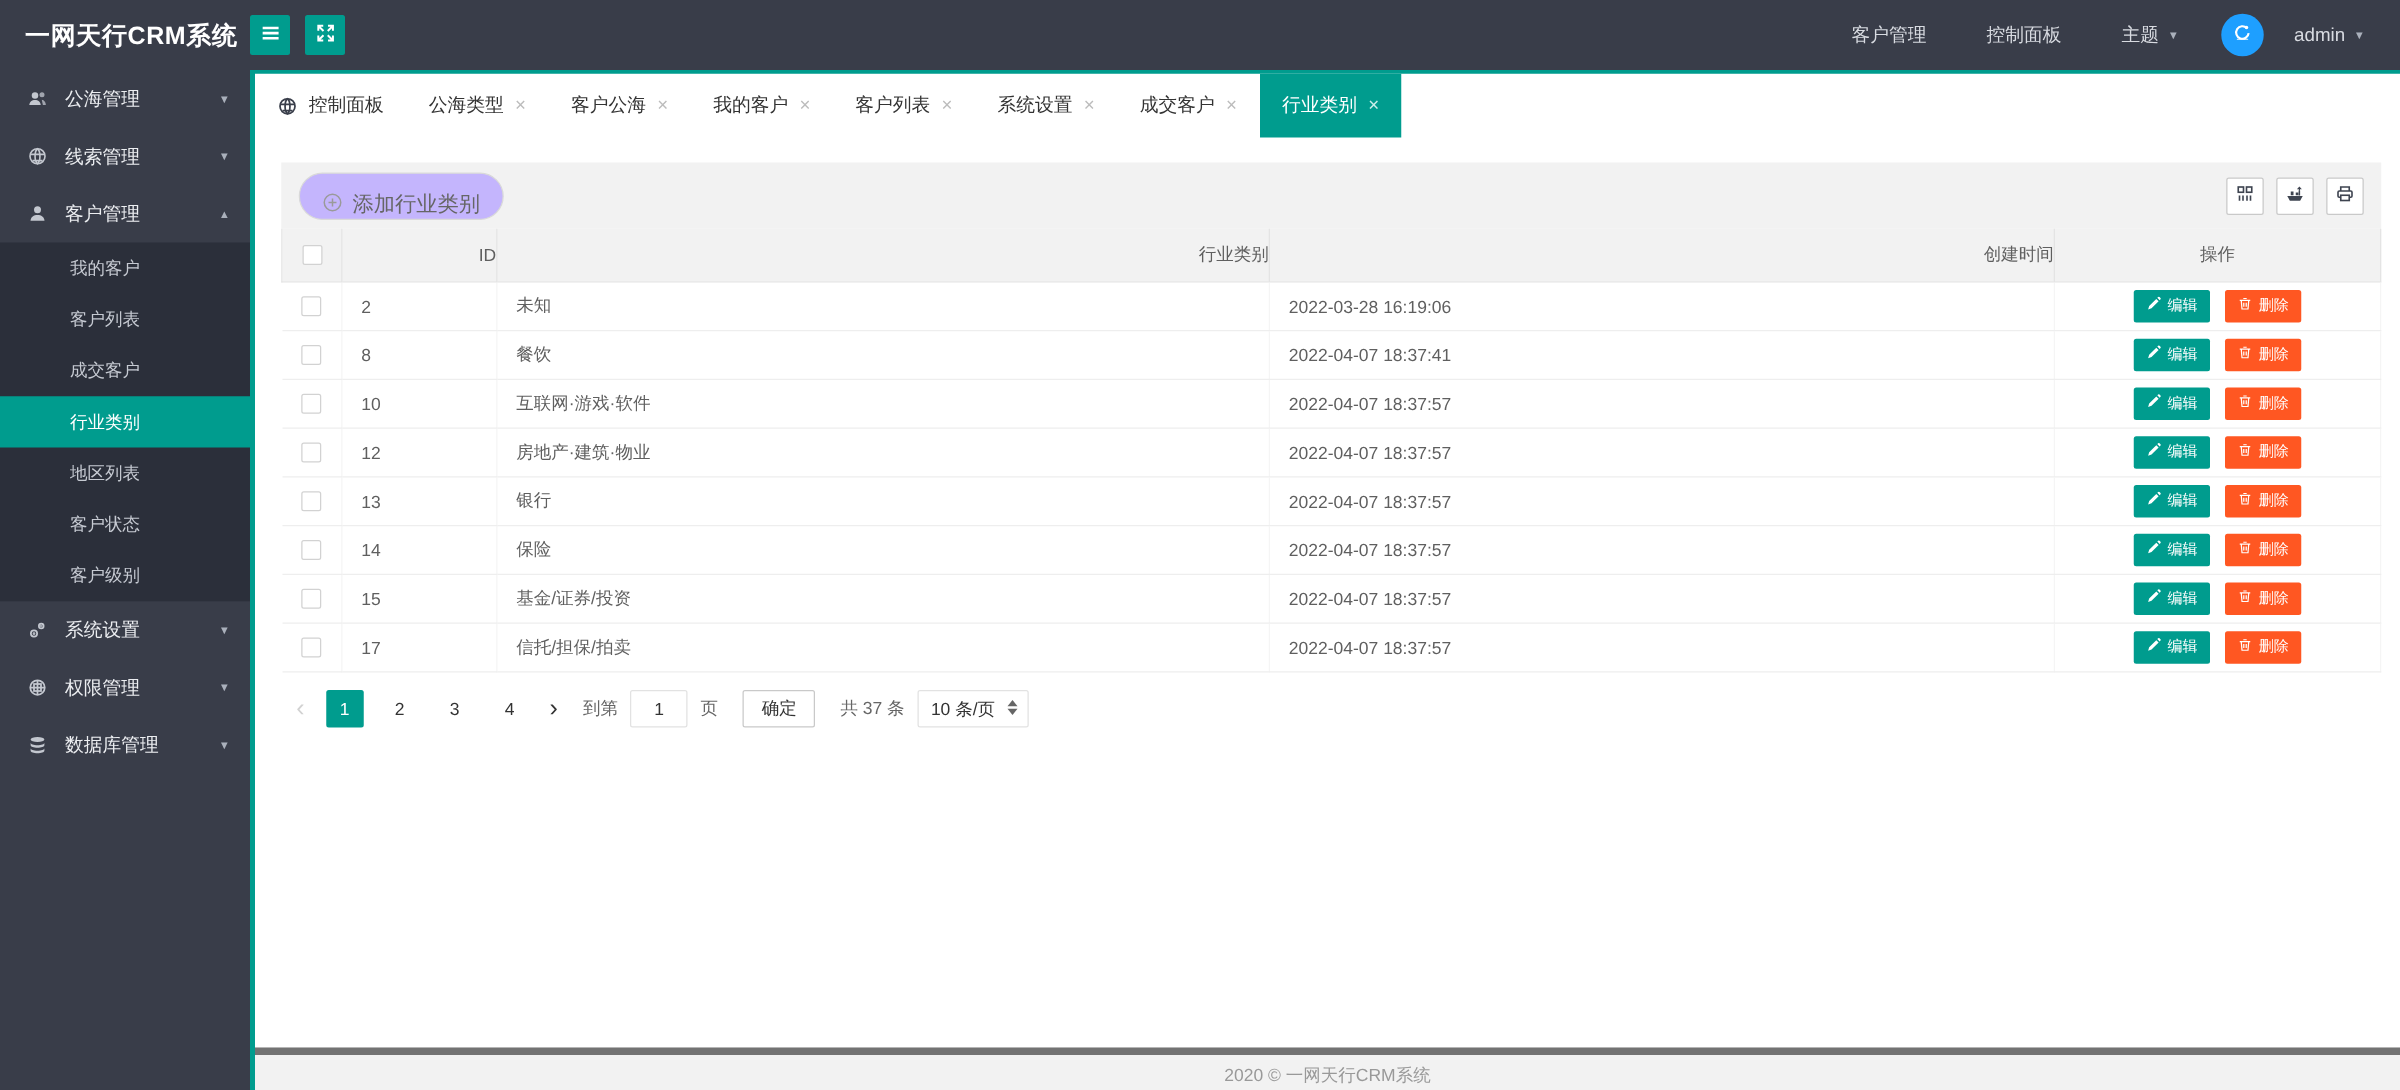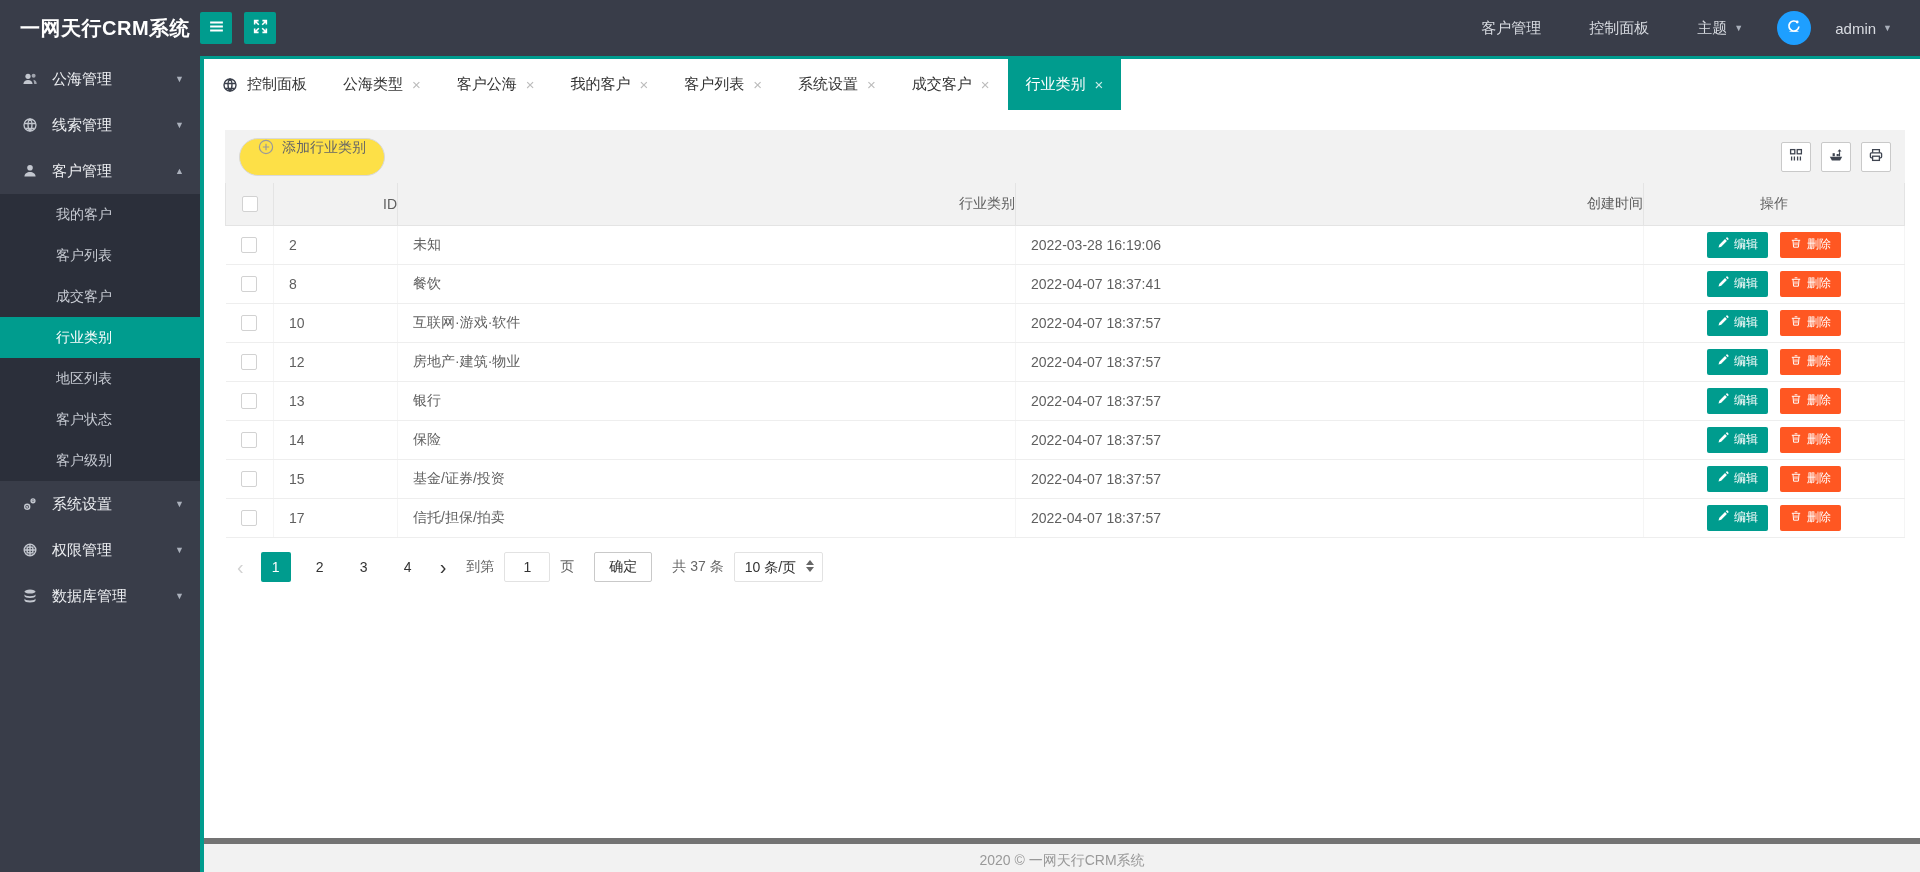--- a/index.html
+++ b/index.html
@@ -35,22 +35,22 @@
   .tab { height:51px; display:flex; align-items:center; padding:0 18px; font-size:15px; color:#333; cursor:pointer; gap:9px; }
   .tab-ic { display:flex; align-items:center; }
   .tab-ic svg { width:16px; height:16px; }
   .tab-x { font-size:15px; color:#bcbcbc; line-height:1; cursor:pointer; }
   .tab.active { background:#009C8E; color:#fff; }
   .tab.active .tab-x { color:#cdeeea; }
 
   
   .page { flex:1; padding:20px 15px 0 21px; }
   .toolbar { height:53px; background:#f2f2f2; display:flex; align-items:center; padding:0 14px; }
-  .add-btn { height:38px; border-radius:19px; background:#fde047; border:1px solid #d9d9d9; color:#666;
-             font-size:14px; padding:0 18px; display:flex; align-items:flex-start; gap:8px; cursor:pointer;
+  .add-btn { height:38px; border-radius:19px; background:#c4b5fd; border:1px solid #d9d9d9; color:#666;
+             font-size:17px; padding:0 18px; display:flex; align-items:flex-end; gap:8px; cursor:pointer;
              font-family:inherit; }
   .add-btn svg { width:16px; height:16px; }
   .tool-icons { margin-left:auto; display:flex; gap:10px; }
   .tool-btn { width:30px; height:30px; background:#fff; border:1px solid #c9c9c9; border-radius:2px;
               display:flex; align-items:center; justify-content:center; cursor:pointer; }
   .tool-btn svg { width:16px; height:16px; }
 
   table { width:100%; border-collapse:collapse; table-layout:fixed; font-size:14px; color:#5f5f5f; }
   thead th { background:#f2f2f2; height:42px; font-weight:normal; text-align:right; padding-left:15px;
              border:1px solid #e4e4e4; border-top:none; color:#5f5f5f; }

